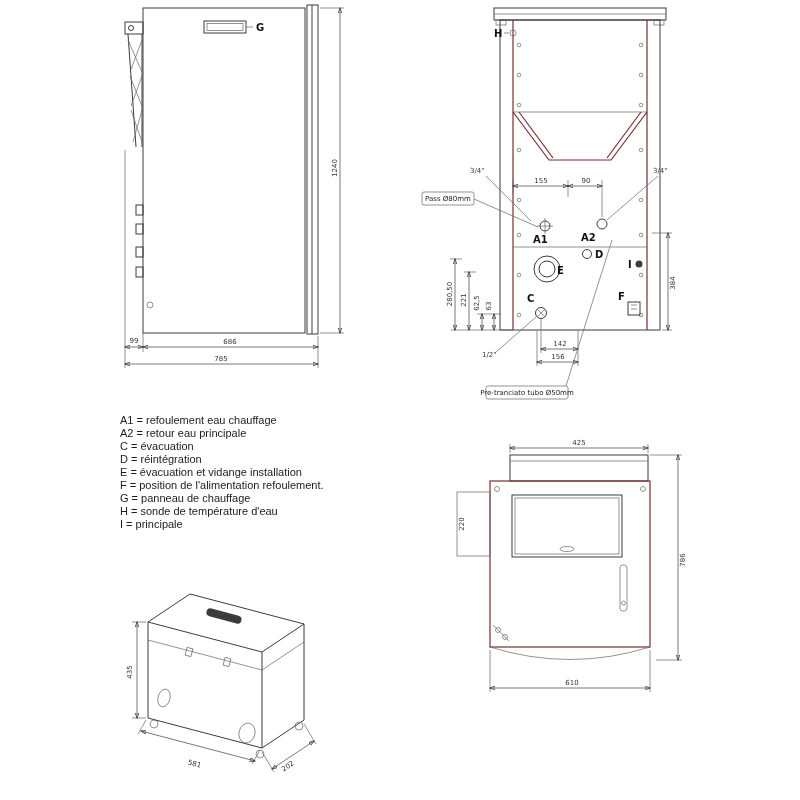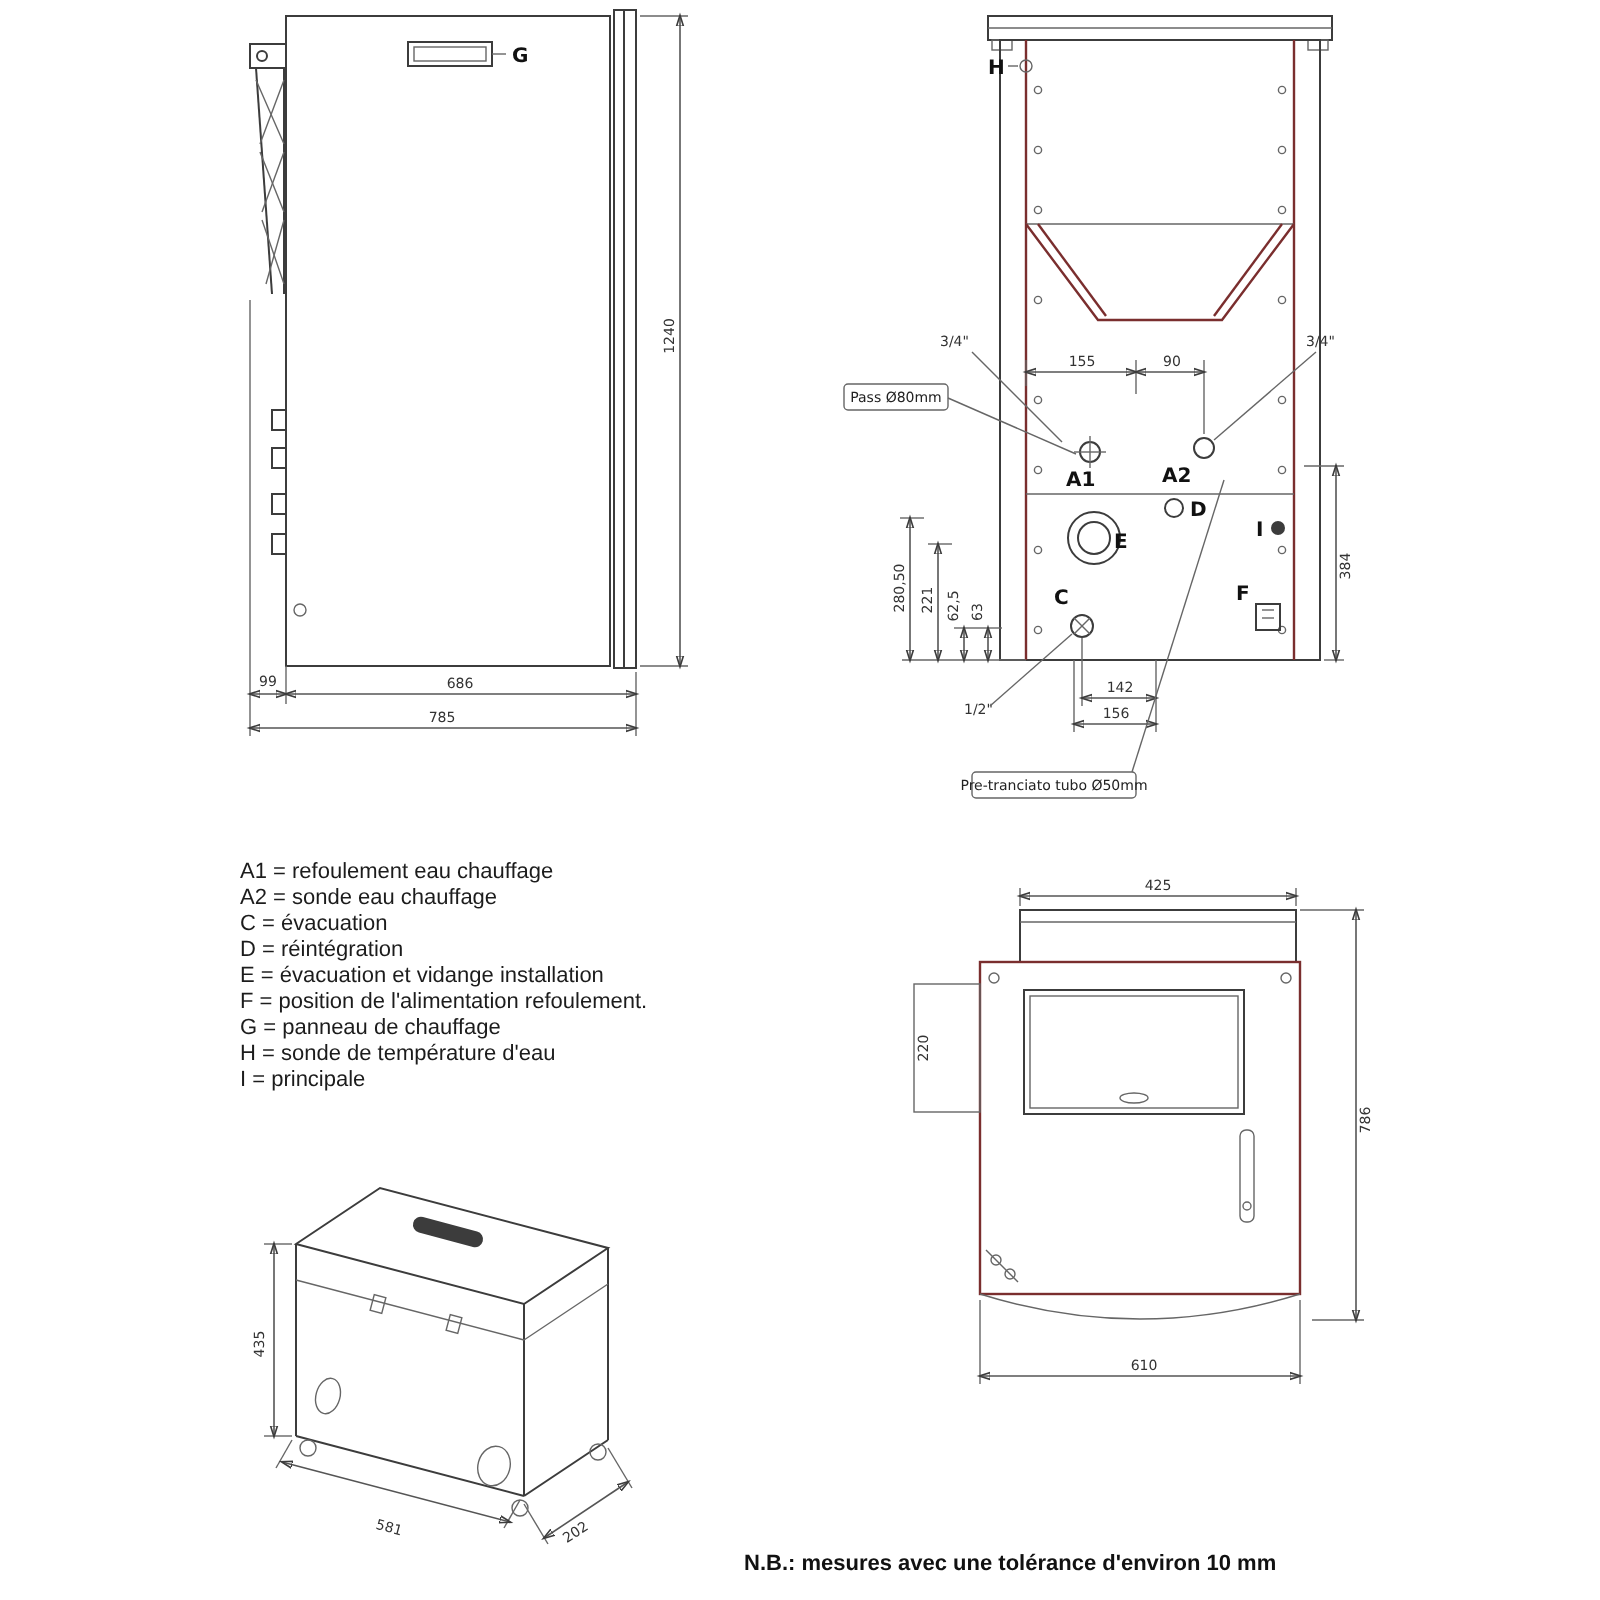--- a/index.html
+++ b/index.html
@@ -9,21 +9,21 @@
   svg line, svg rect, svg circle, svg ellipse, svg path, svg polyline, svg polygon{
     fill:none;stroke:#3c3c3c;stroke-width:1;}
   .red{stroke:#7a2e2e;stroke-width:1.2;}
   .thin{stroke:#666;stroke-width:.7;}
   .dimline{stroke:#555;stroke-width:.8;}
   .filldark{fill:#3c3c3c;stroke:none;}
   text{stroke:none;}
   .dims{font:7px "DejaVu Sans",sans-serif;fill:#333;}
   .lbl{font:bold 10px "DejaVu Sans",sans-serif;fill:#111;}
   .note{font:7px "DejaVu Sans",sans-serif;fill:#222;}
-  #legend{position:absolute;left:120px;top:430px;font-size:11px;color:#1c1c1c;line-height:13px;}
+  #legend{position:absolute;left:120px;top:414px;font-size:11px;color:#1c1c1c;line-height:13px;}
   #footer-note{position:absolute;left:372px;top:776px;font-size:11px;font-weight:bold;color:#111;}
 </style>
 </head>
 <body>
 
 <div id="canvas">
 
 <svg width="800" height="800" viewBox="0 0 800 800">
   <defs>
     <marker id="ah" markerWidth="9" markerHeight="9" refX="6.5" refY="3.5" orient="auto-start-reverse">
@@ -299,25 +299,24 @@
       <line class="thin" x1="262" y1="752" x2="274" y2="772"></line>
       <line class="thin" x1="304" y1="724" x2="316" y2="744"></line>
       <line class="dimline" x1="272" y1="769" x2="314" y2="741" marker-start="url(#ah)" marker-end="url(#ah)"></line>
       <text class="dims" x="289" y="768" text-anchor="middle" transform="rotate(-33 289 768)">202</text>
     </g>
   </g>
 </svg>
 
 <div id="legend">
   <div>A1 = refoulement eau chauffage</div>
-  <div>A2 = sonde eau chauffage</div>
+  <div>A2 = retour eau principale</div>
   <div>C = évacuation</div>
   <div>D = réintégration</div>
   <div>E = évacuation et vidange installation</div>
   <div>F = position de l'alimentation refoulement.</div>
   <div>G = panneau de chauffage</div>
   <div>H = sonde de température d'eau</div>
   <div>I = principale</div>
 </div>
 
-<div id="footer-note">N.B.: mesures avec une tolérance d'environ 10 mm</div>
 
 </div>
 
 </body></html>

